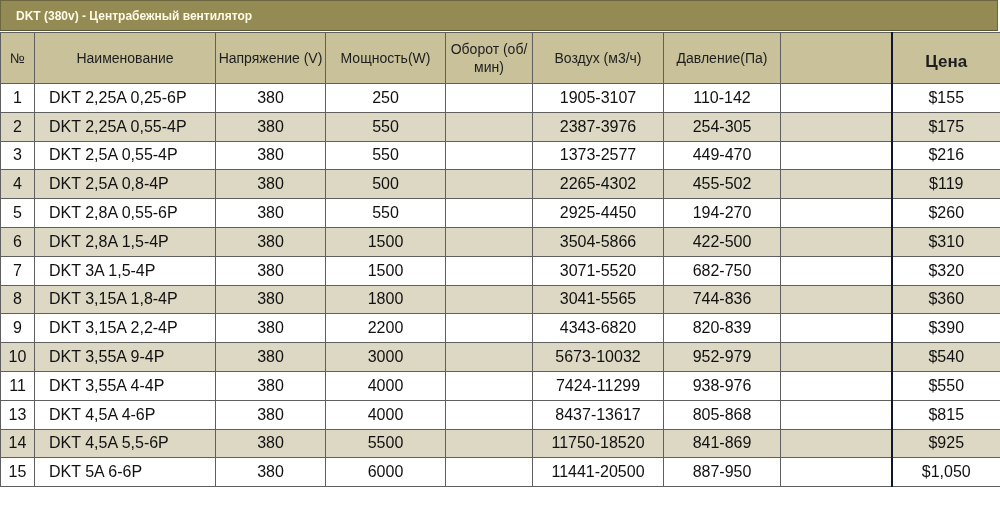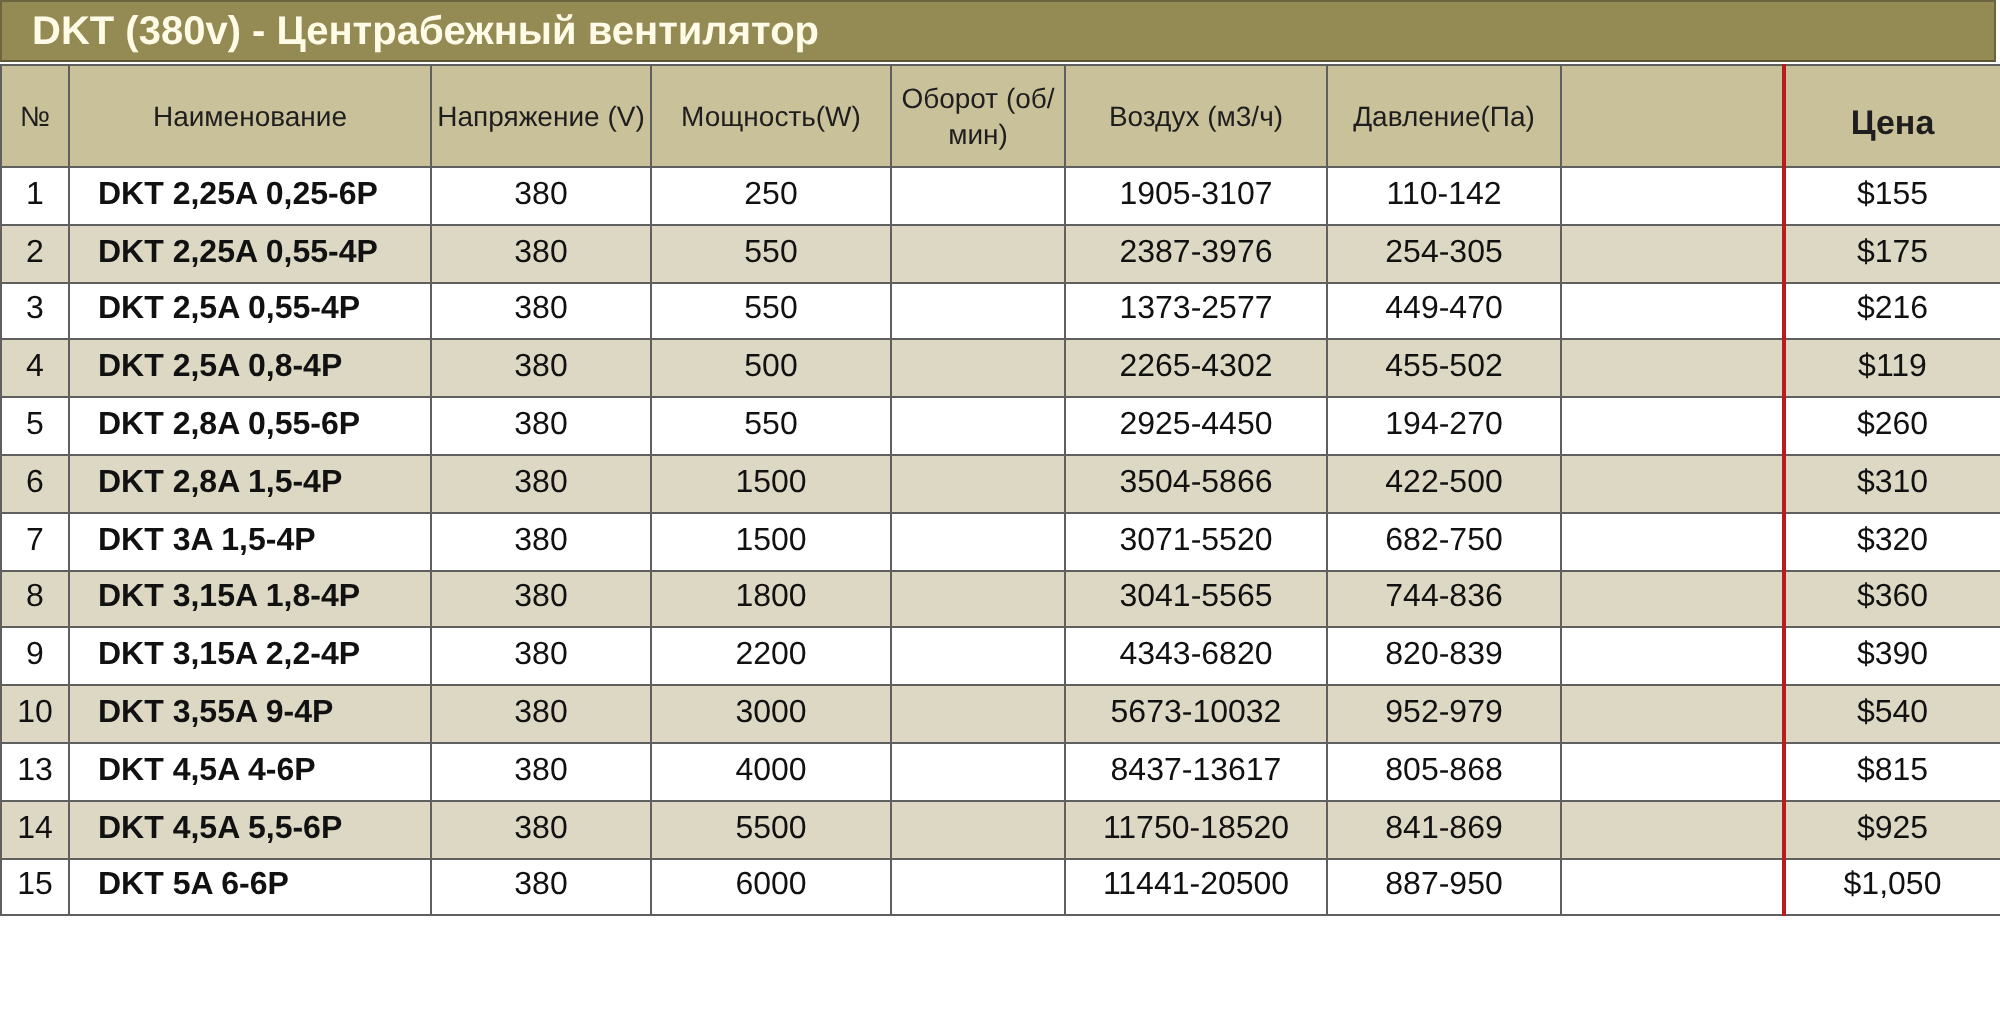--- a/index.html
+++ b/index.html
@@ -1,34 +1,34 @@
 <!DOCTYPE html>
 <html><head>
 <meta charset="utf-8">
 <style>
   html, body { margin:0; padding:0; background:#ffffff; }
   body { width:1000px; height:507px; overflow:hidden; font-family:"Liberation Sans", "DejaVu Sans", sans-serif; }
   .sheet { position:relative; width:1000px; height:507px; background:#fff; }
   .title-bar {
     position:absolute; left:0; top:0; width:998px; height:31px;
     background:#948a54; border:1px solid #6b6540; border-bottom:1px solid #5a5535;
-    color:#fffbe6; font-weight:bold; font-size:20px; line-height:31px;
+    color:#fffbe6; font-weight:bold; font-size:12px; line-height:31px;
     padding-left:15px; box-sizing:border-box;
   }
   table { position:absolute; left:0; top:32px; border-collapse:collapse; table-layout:fixed; width:1000px; }
   td, th { border:1px solid #5f5f5f; padding:0; text-align:center; vertical-align:middle; overflow:hidden; white-space:nowrap; }
   thead th { background:#c9c19a; height:42px; font-weight:normal; font-size:14px; color:#1e1e1e; line-height:18px; white-space:normal; }
   thead th.price-h { font-weight:bold; font-size:17px; padding-top:8px; }
   tbody td { height:27.8px; font-size:16px; color:#111; }
   tbody tr.odd td { background:#ffffff; }
   tbody tr.even td { background:#ddd8c4; }
-  td.name { text-align:left; padding-left:14px; font-weight:bold; font-size:16px; }
+  td.name { text-align:left; padding-left:14px; font-weight:normal; font-size:16px; }
   td.price { font-weight:normal; }
   td.num { font-size:16px; }
-  td.price, th.price-h { border-left:2px solid #b91c1c; }
+  td.price, th.price-h { border-left:2px solid #0f172a; }
 </style>
 </head>
 <body>
 
 <div class="sheet">
   <div class="title-bar">DKT (380v) - Центрабежный вентилятор</div>
 
   <table>
     <colgroup>
       <col style="width:34px">
@@ -159,20 +159,31 @@
           <td class="name">DKT 3,55A 9-4P</td>
           <td>380</td>
           <td>3000</td>
           <td></td>
           <td>5673-10032</td>
           <td>952-979</td>
           <td></td>
           <td class="price">$540</td>
         </tr>
         <tr class="odd">
+          <td class="num">11</td>
+          <td class="name">DKT 3,55A 4-4P</td>
+          <td>380</td>
+          <td>4000</td>
+          <td></td>
+          <td>7424-11299</td>
+          <td>938-976</td>
+          <td></td>
+          <td class="price">$550</td>
+        </tr>
+        <tr class="odd">
           <td class="num">13</td>
           <td class="name">DKT 4,5A 4-6P</td>
           <td>380</td>
           <td>4000</td>
           <td></td>
           <td>8437-13617</td>
           <td>805-868</td>
           <td></td>
           <td class="price">$815</td>
         </tr>

